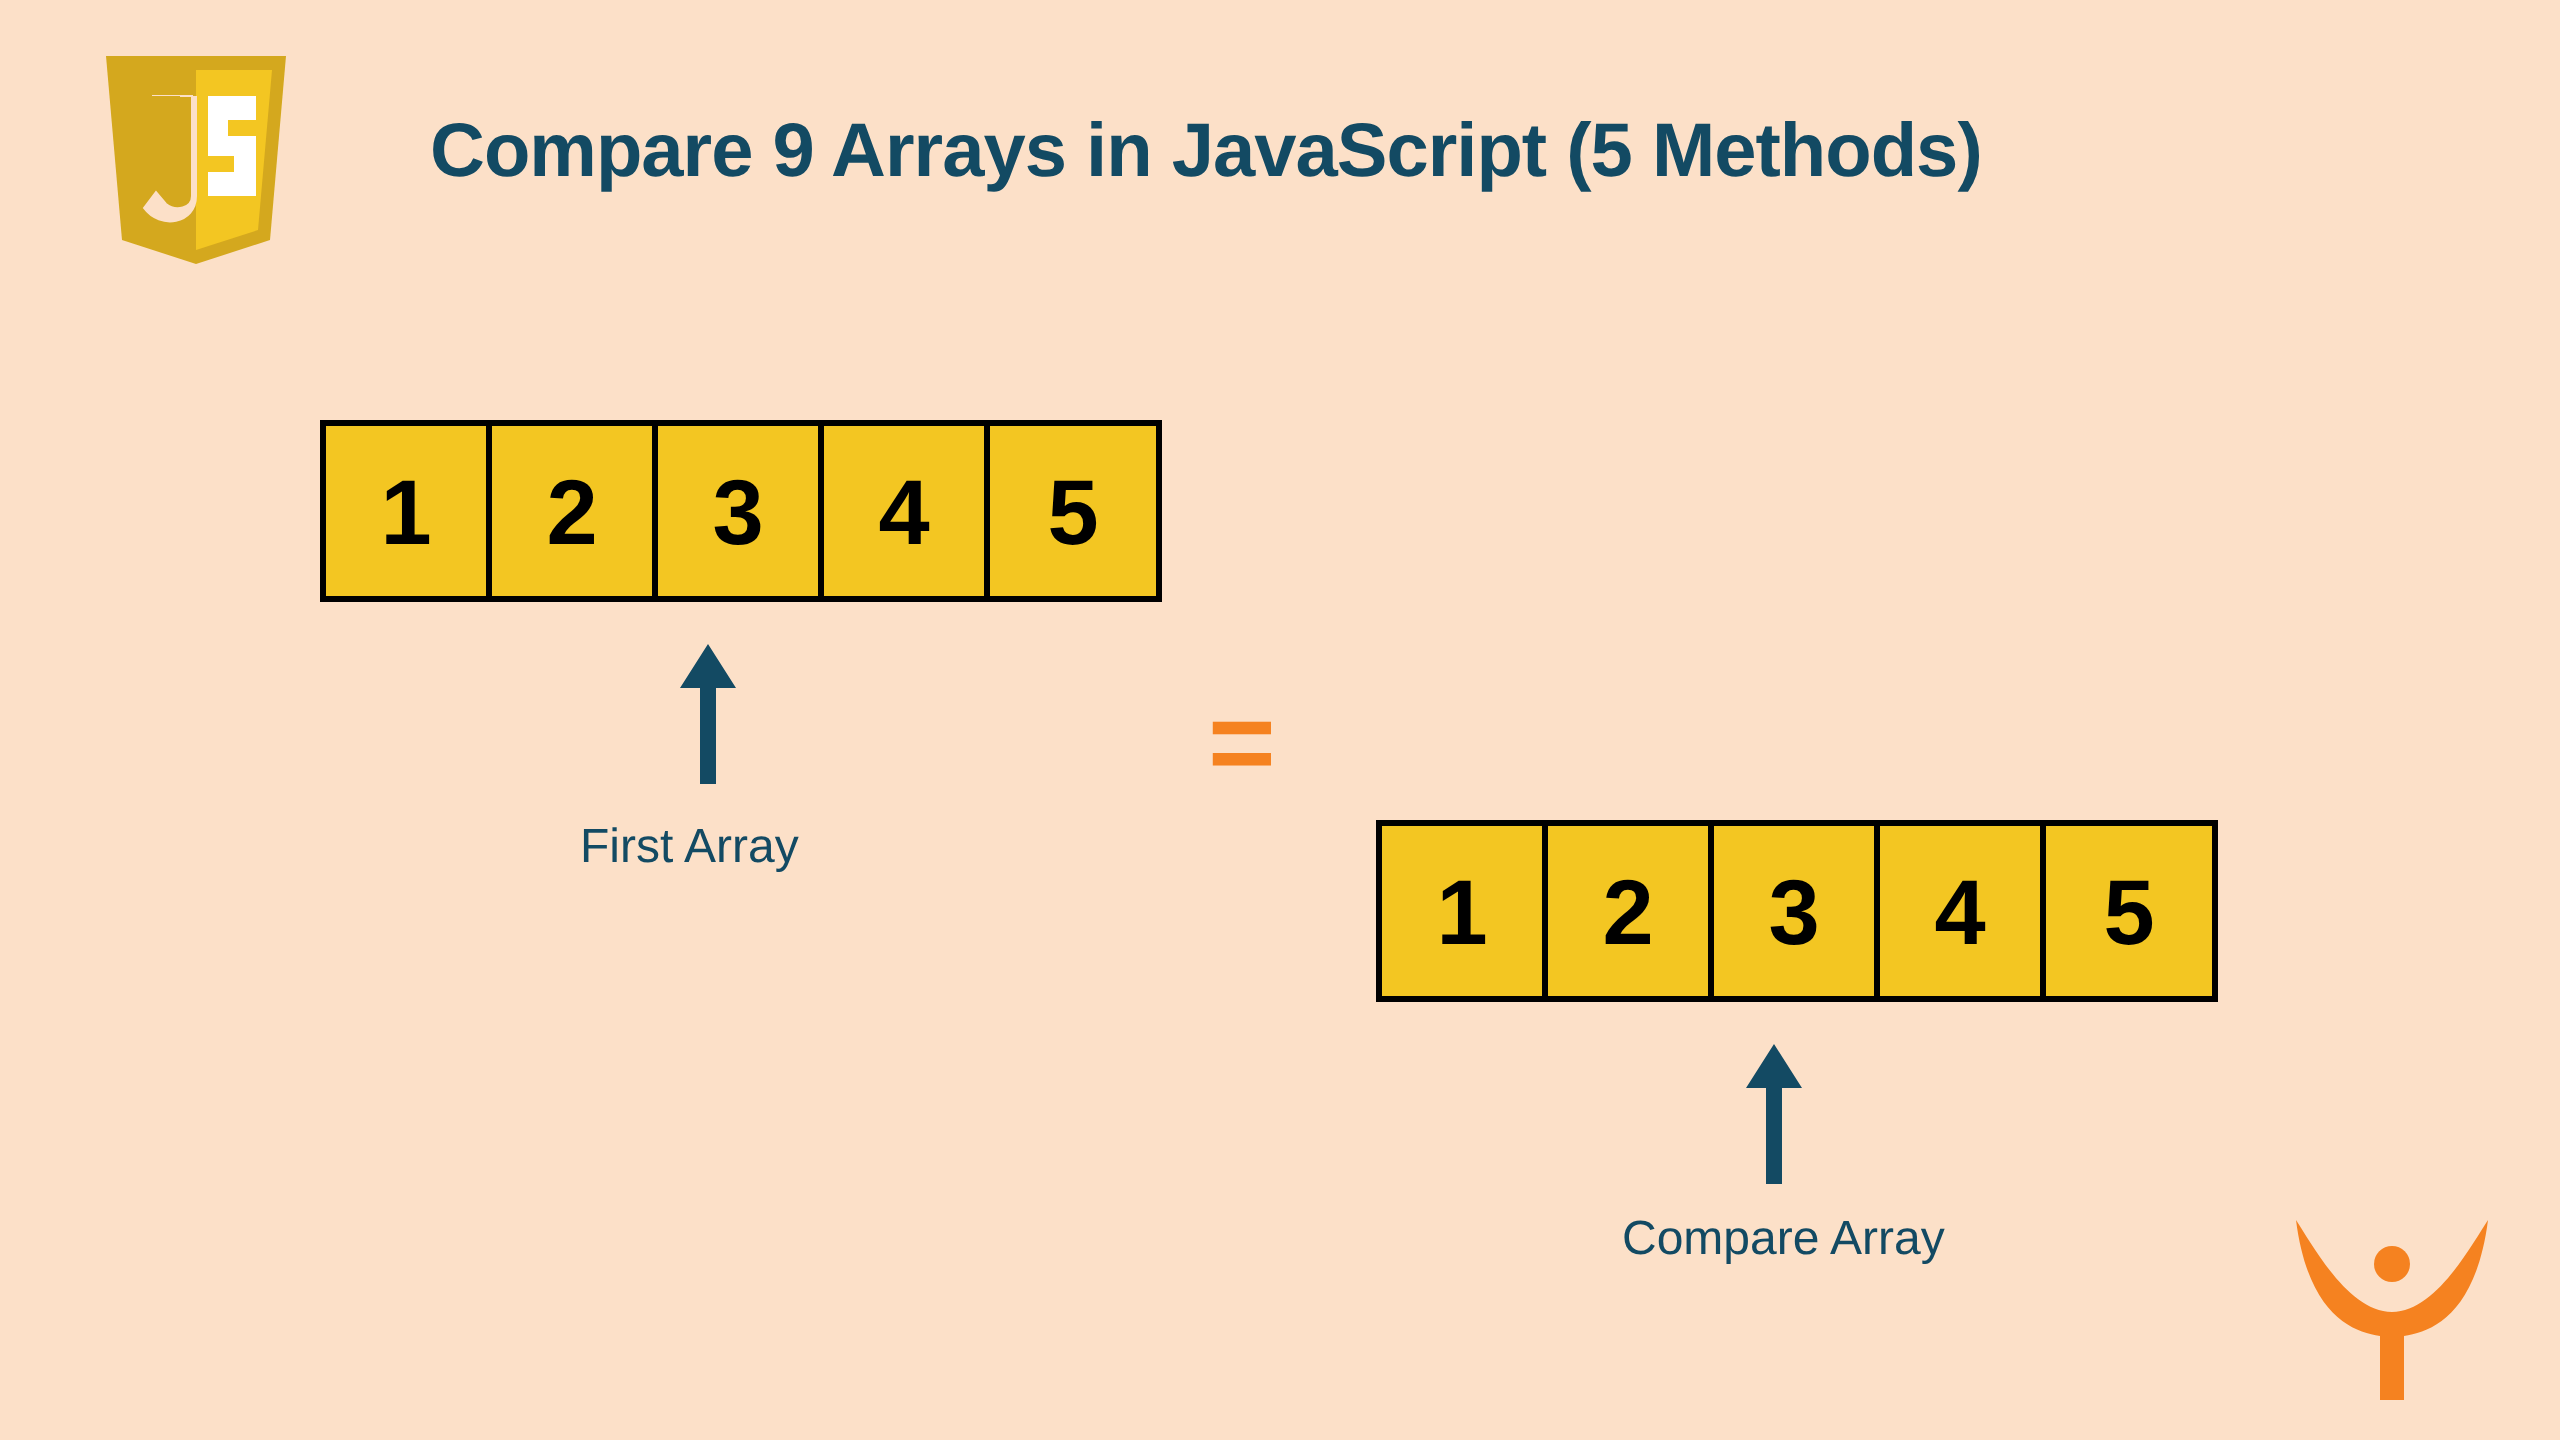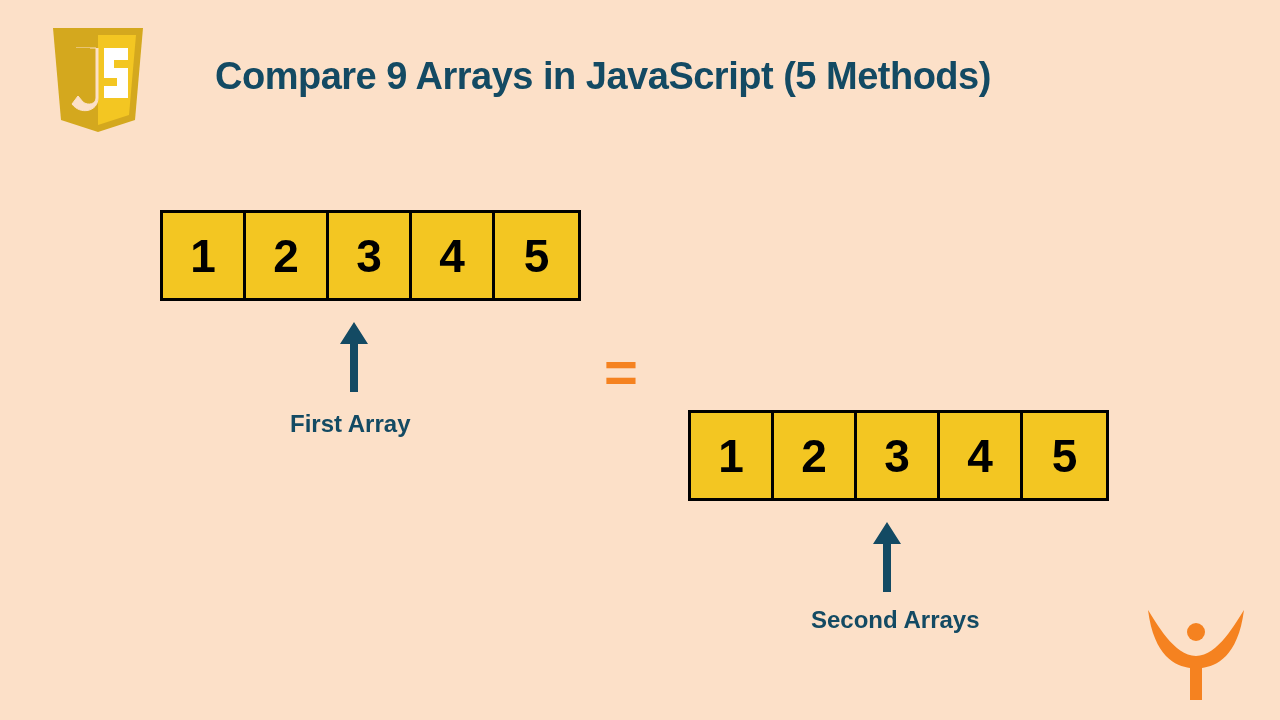--- a/index.html
+++ b/index.html
@@ -52,21 +52,21 @@
     width: 38px;
     height: 74px;
     display: flex;
     justify-content: center;
   }
   .arrow1 { top: 320px; left: 335px; }
   .arrow2 { top: 520px; left: 868px; }
   .label {
     position: absolute;
     font-size: 24px;
-    font-weight: 700;
+    font-weight: 400;
     color: #134a63;
   }
   .label1 { top: 410px; left: 290px; }
   .label2 { top: 606px; left: 811px; }
   .equals {
     position: absolute;
     top: 338px;
     left: 604px;
     font-size: 58px;
     font-weight: 900;
@@ -118,20 +118,20 @@
   <div class="cell">3</div>
   <div class="cell">4</div>
   <div class="cell">5</div>
 </div>
 
 <div class="arrow arrow2">
   <svg viewBox="0 0 38 74" width="38" height="74">
     <path d="M 19 2 L 5 24 L 15 24 L 15 72 L 23 72 L 23 24 L 33 24 Z" fill="#134a63"></path>
   </svg>
 </div>
-<div class="label label2">Second Arrays</div>
+<div class="label label2">Compare Array</div>
 
 <div class="brand-logo">
   <svg viewBox="0 0 100 100" width="100" height="100">
     <circle cx="50" cy="30" r="9" fill="#f58220"></circle>
     <path d="M 2 8 C 8 55 30 64 44 66 L 44 98 L 56 98 L 56 66 C 70 64 92 55 98 8 C 90 20 72 54 50 54 C 28 54 10 20 2 8 Z" fill="#f58220"></path>
   </svg>
 </div>
 
 </body></html>

